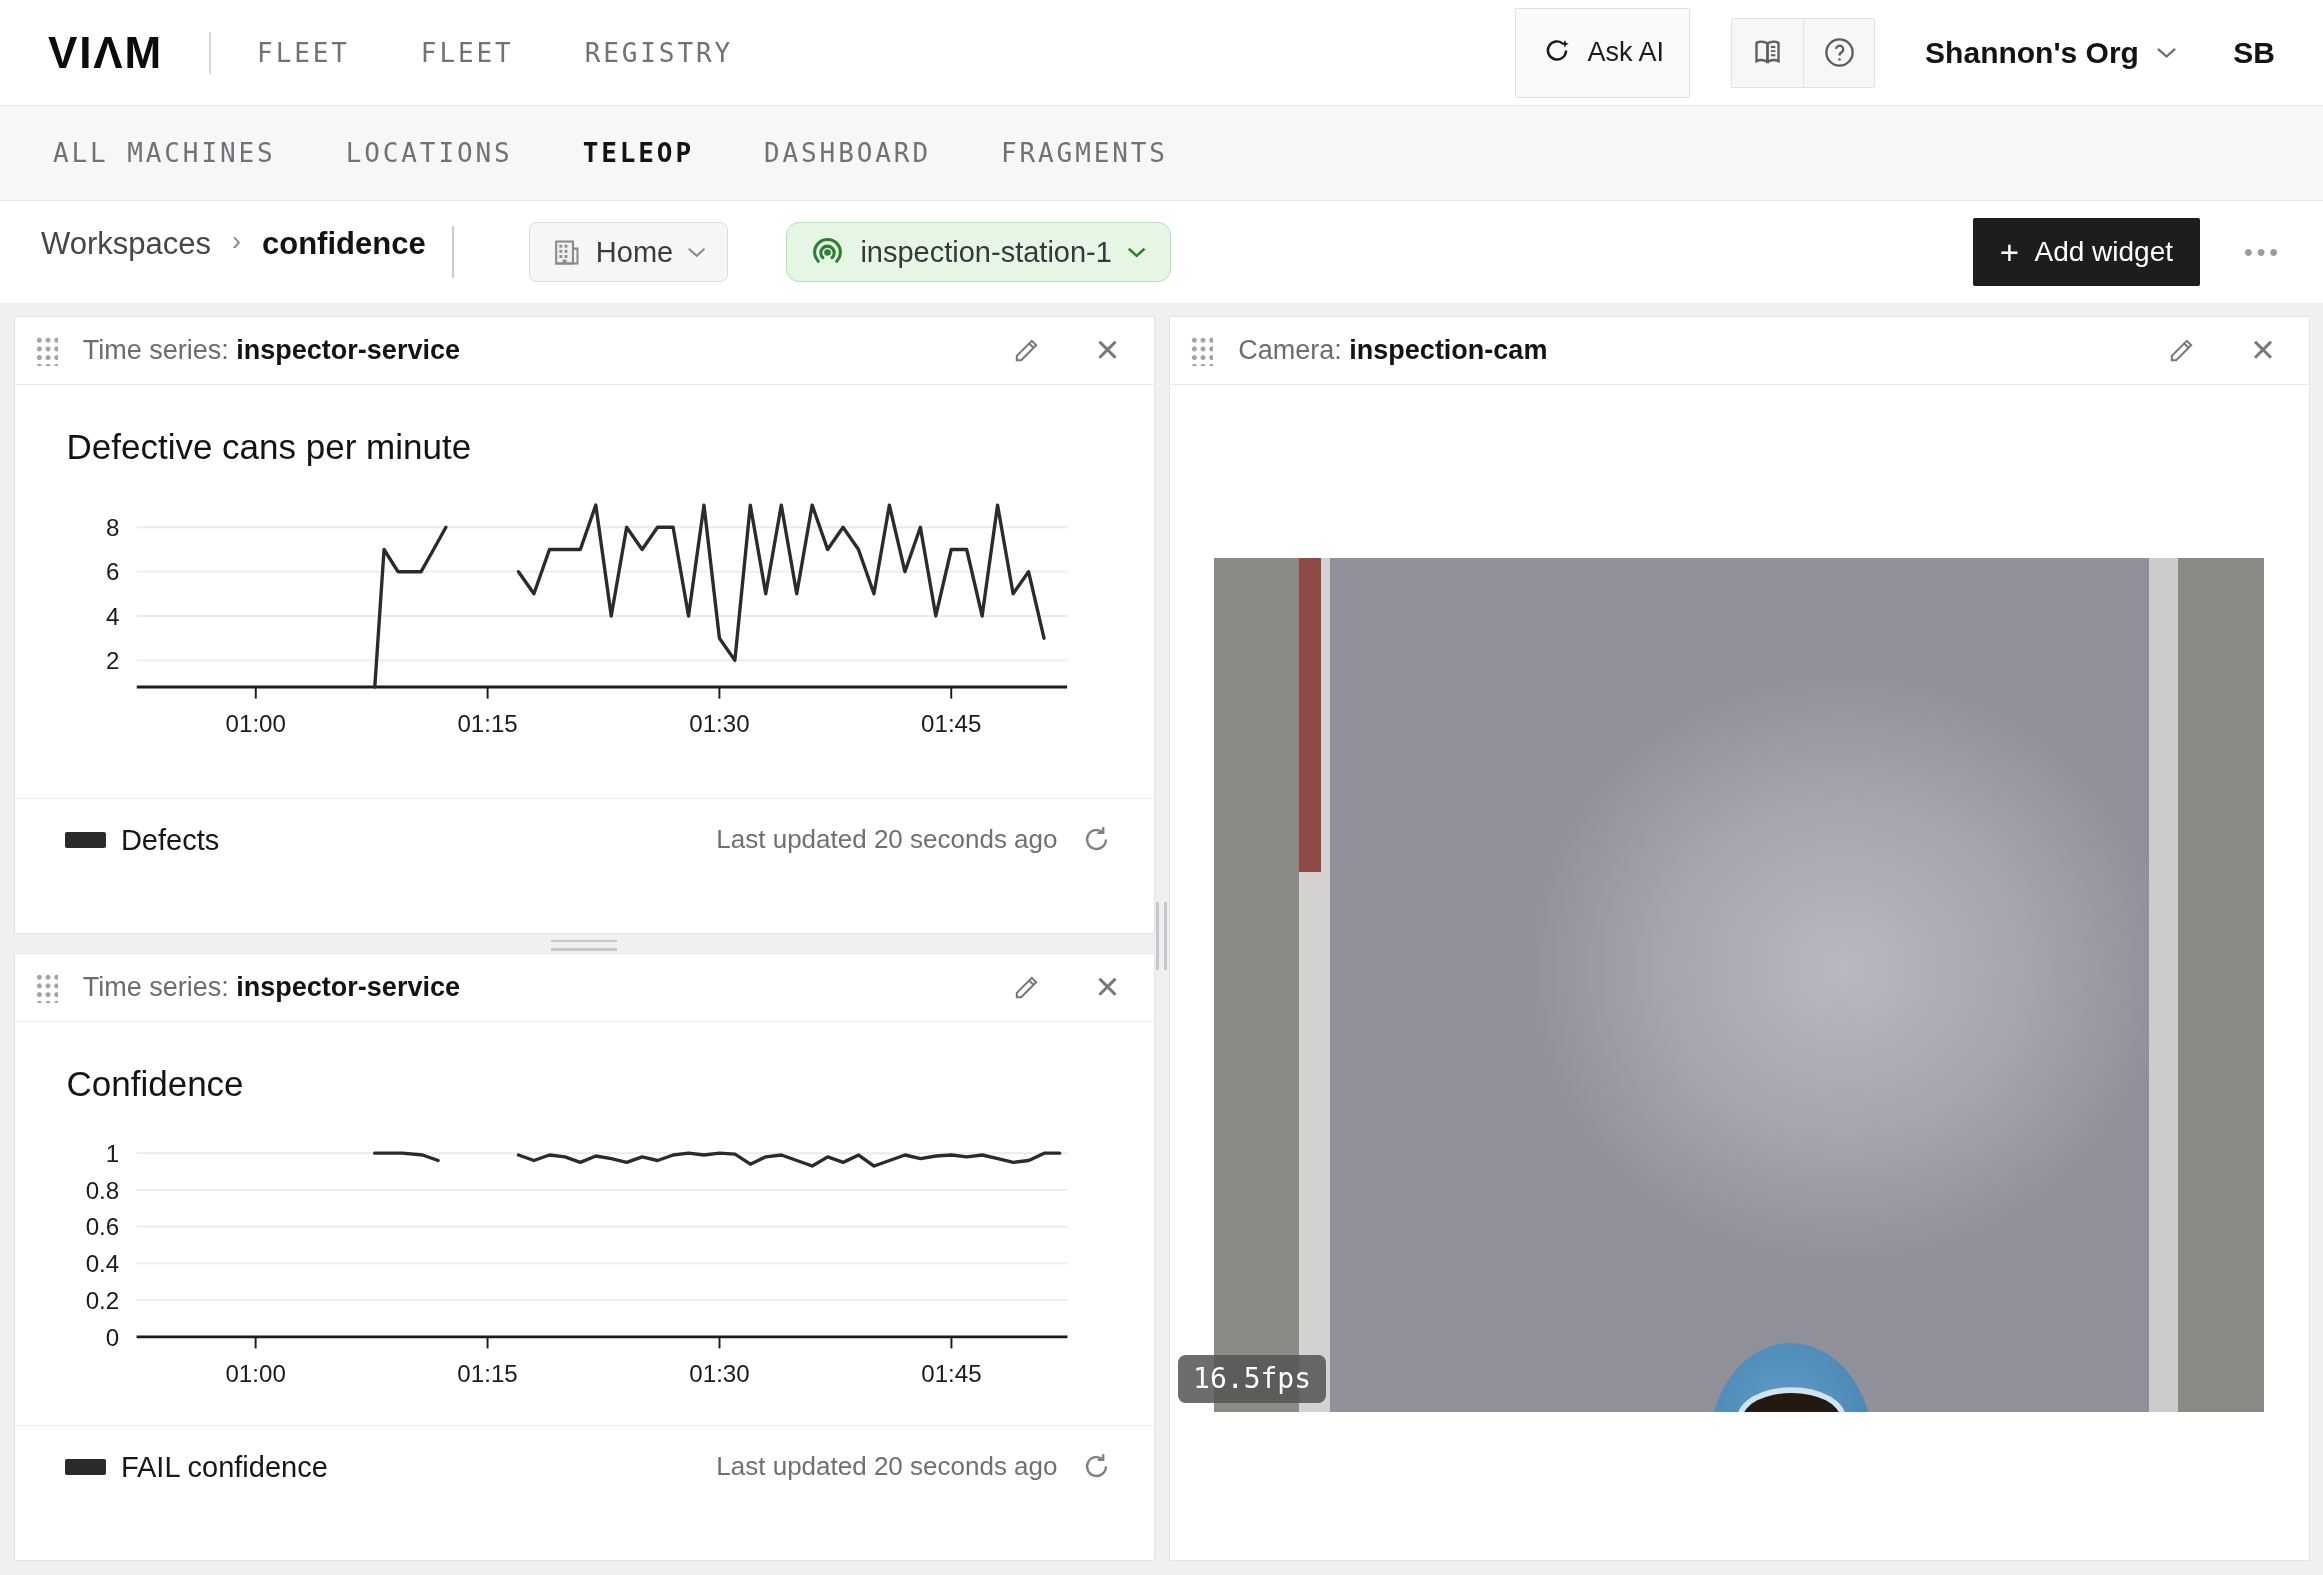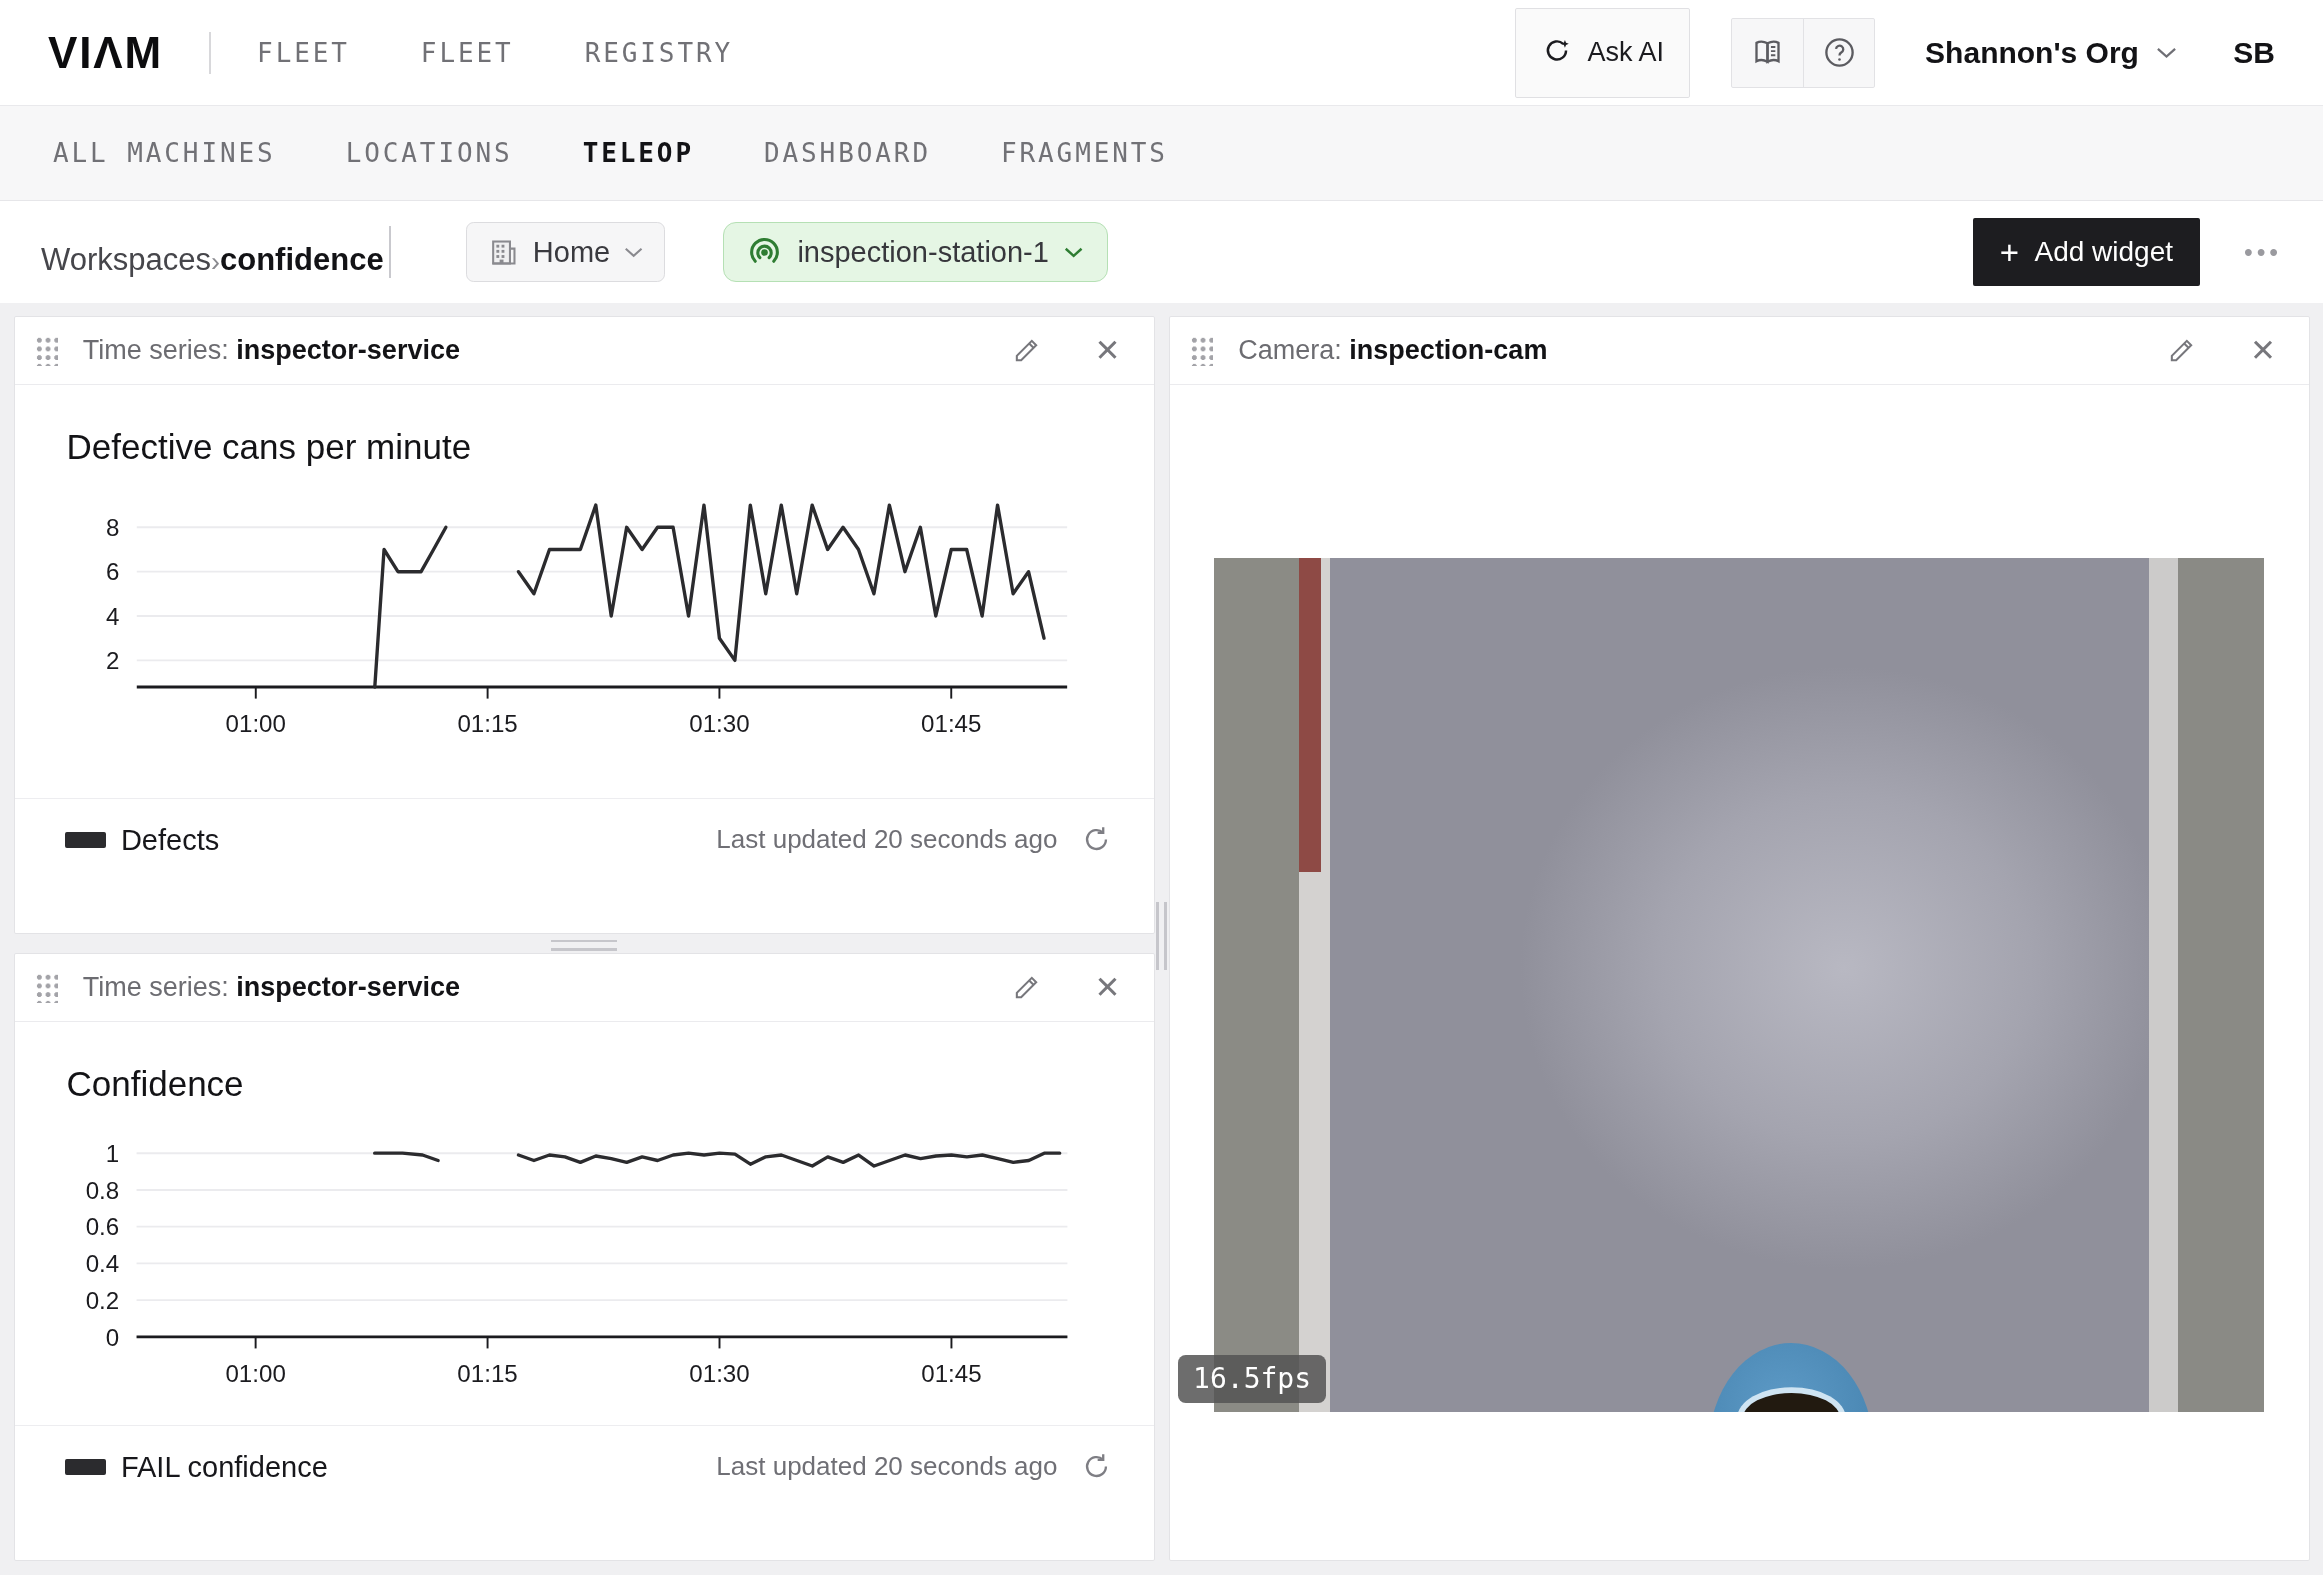--- a/index.html
+++ b/index.html
@@ -19,21 +19,21 @@
   .helpgroup button + button { border-left:1.9px solid #e2e2e5; }
   .org { display:flex; align-items:center; gap:17.4px; margin-left:50px; background:none; border:none; font-size:30px; font-weight:bold; color:#131316; cursor:pointer; font-family:inherit; }
   .avatar { margin-left:56px; font-size:30px; font-weight:bold; color:#131316; cursor:pointer; }
 
   
   .nav2 { height:95px; background:#f7f7f8; border-bottom:1.9px solid #e6e6e9; display:flex; align-items:center; gap:70px; padding:0 53px; }
   .nav2 a.active { color:#131316; font-weight:bold; }
 
   
   .toolbar { height:102px; background:#fff; display:flex; align-items:center; padding:0 41px; }
-  .crumb { display:flex; align-items:flex-end; gap:0; font-size:31px; color:#46464b; }
+  .crumb { display:flex; align-items:flex-start; gap:21px; font-size:31px; color:#46464b; }
   .crumb b { color:#131316; }
   .crumb .sep { color:#8a8a8f; font-size:27px; }
   .cursor-bar { width:1.9px; height:52px; background:#c9c9ce; margin-left:5.8px; }
   .btn-home { display:flex; align-items:center; gap:13.5px; margin-left:75px; height:60px; padding:0 21px; background:#f6f6f7; border:1.9px solid #dcdcdf; border-radius:7.7px; font-size:29px; color:#3a3a3f; cursor:pointer; font-family:inherit; }
   .pill { display:flex; align-items:center; gap:15.4px; margin-left:58px; height:60px; padding:0 23px; background:#e5f6e4; border:1.9px solid #b5e0b4; border-radius:13px; font-size:29px; color:#37373c; cursor:pointer; font-family:inherit; }
   .toolbar-right { margin-left:auto; display:flex; align-items:center; }
   .btn-add { display:flex; align-items:center; gap:15.4px; background:#1d1d20; color:#fff; border:none; border-radius:1.9px; height:68px; padding:0 27px; font-size:28px; cursor:pointer; font-family:inherit; }
   .btn-add .plus { font-size:33px; font-weight:300; line-height:1; }
   .more-dots { margin-left:44px; color:#9a9a9f; font-size:25px; letter-spacing:3.9px; background:none; border:none; cursor:pointer; }
 

